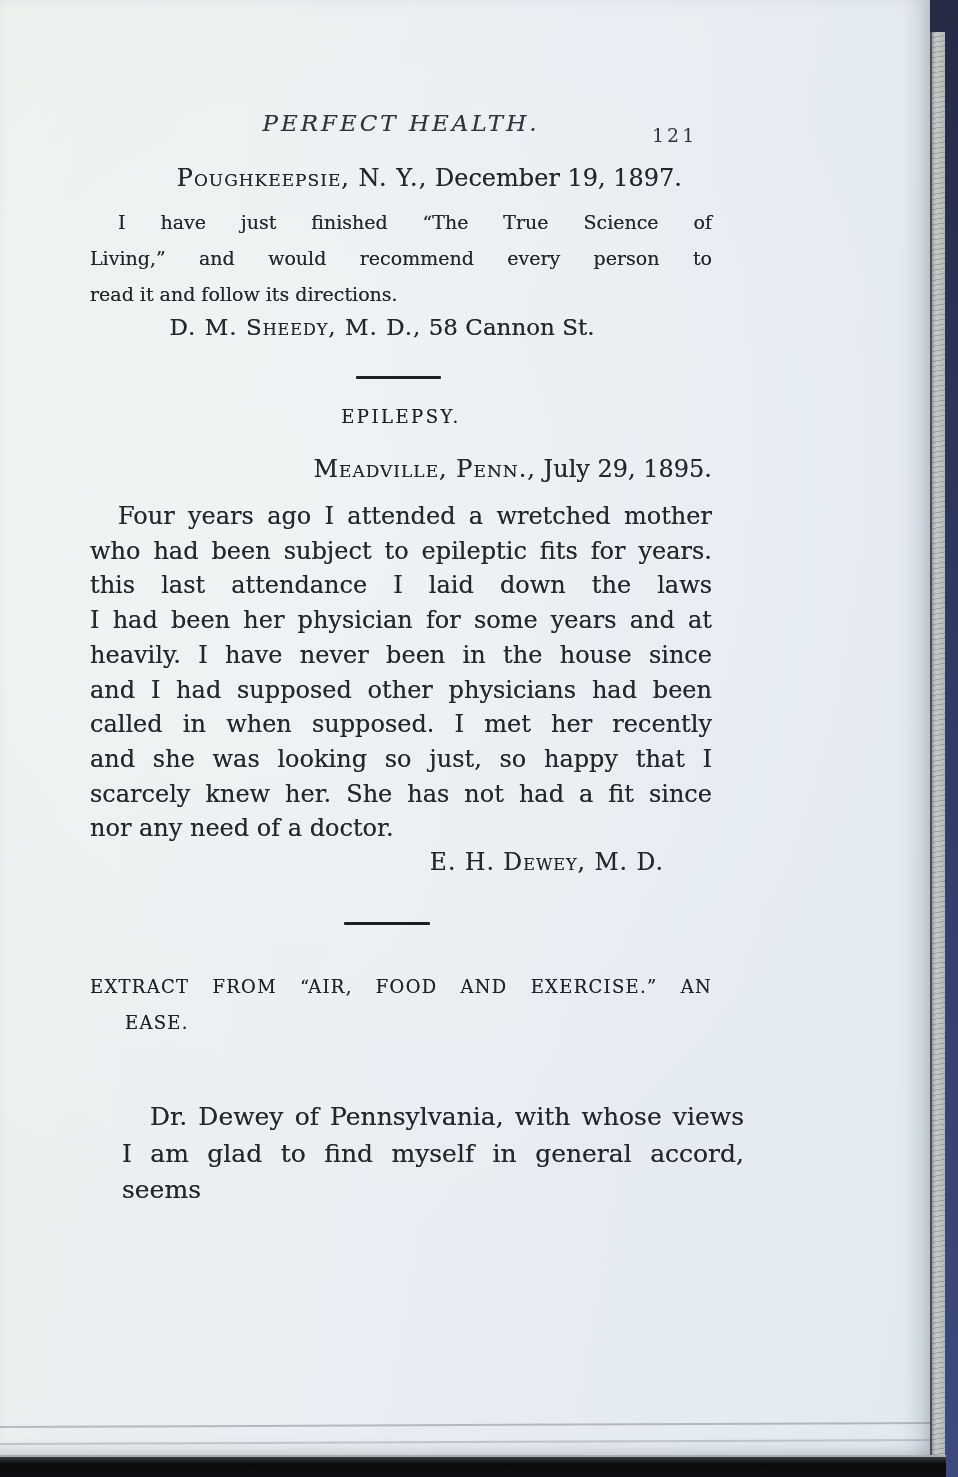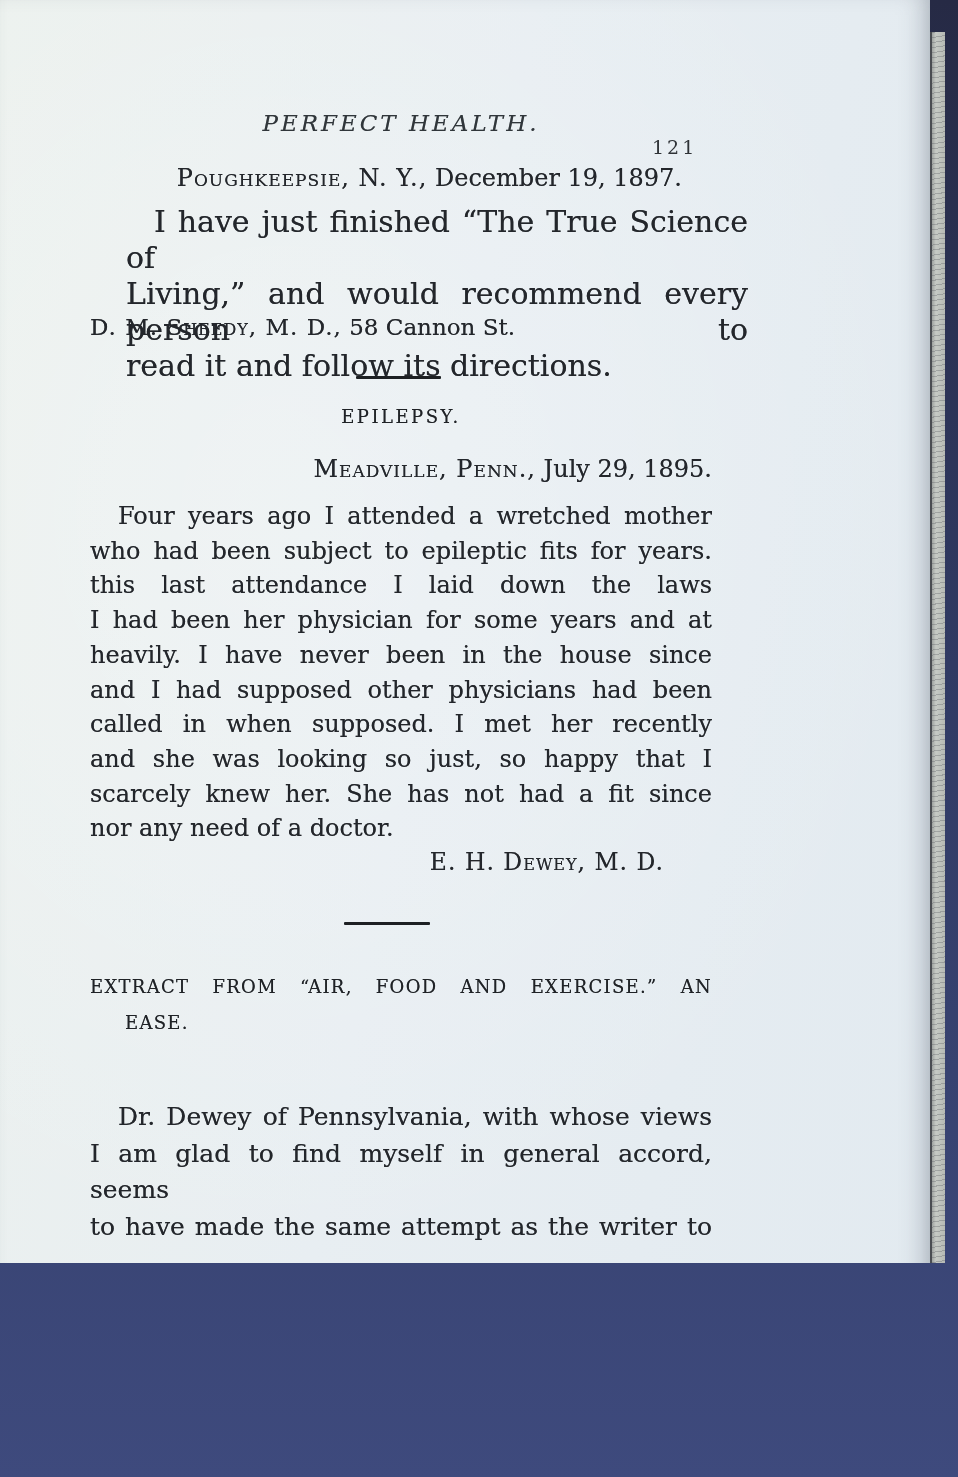--- a/index.html
+++ b/index.html
@@ -2,21 +2,21 @@
 <html style="--paper: #e8eef2; --ink: #23262b; --cover: #3e4a7d; --cover-dark: #262a45; --edge: #c6cac5; --shadow-strip: #0a0a0c;"><head>
 <meta charset="utf-8">
 <style>
   :root{
     --paper:#e8eef2; --ink:#23262b; --cover:#3e4a7d; --cover-dark:#262a45;
     --edge:#c6cac5; --shadow-strip:#0a0a0c;
   }
   *{margin:0;padding:0;box-sizing:border-box;}
   html,body{width:958px;height:1477px;overflow:hidden;}
   body{font-family:"DejaVu Serif","Liberation Serif",serif;background:linear-gradient(180deg,var(--cover-dark) 0%,#303a63 45%,var(--cover) 100%);}
-  .scene{position:relative;width:958px;height:1263px;overflow:hidden;}
+  .scene{position:relative;width:958px;height:1477px;overflow:hidden;}
 
   
   .page{
     position:absolute;left:0;top:0;width:930px;height:1457px;
     background:
       radial-gradient(120% 90% at 30% 35%, rgba(255,255,255,.25) 0%, rgba(255,255,255,0) 60%),
       linear-gradient(100deg,#ecf1ee 0%,var(--paper) 45%,#e2eaf0 100%);
     box-shadow: inset -20px 0 26px -16px rgba(70,80,95,.38), inset 0 -14px 18px -12px rgba(80,88,96,.30);
     color:var(--ink);
   }
@@ -38,38 +38,38 @@
 
   
   .col{position:absolute;left:90px;width:622px;}
   .line{text-align:justify;text-align-last:justify;}
   .line.indent{text-indent:28px;}
   .line.last-left{text-align-last:left;}
   .line.hang{padding-left:35px;}
   .sc{font-variant:small-caps;letter-spacing:1px;}
 
   .running-header{top:110px;text-align:center;font-style:italic;font-size:23px;letter-spacing:3px;color:rgba(38,43,48,.88);text-shadow:0 0 .6px rgba(38,43,48,.55);}
-  .page-number{position:absolute;left:652px;top:136px;width:60px;font-size:19px;letter-spacing:3px;color:rgba(30,34,38,.92);}
+  .page-number{position:absolute;left:652px;top:124px;width:60px;font-size:19px;letter-spacing:3px;color:rgba(30,34,38,.92);}
 
   .dateline1{top:164px;font-size:24px;text-align:right;padding-right:30px;}
-  .para1{top:204px;font-size:30px;line-height:36px;margin-left:36px;}
-  .sig1{top:314px;font-size:23px;text-align:left;padding-right:38px;}
+  .para1{top:204px;font-size:19px;line-height:36px;}
+  .sig1{top:314px;font-size:23px;text-align:center;padding-right:38px;}
 
   .divider{position:absolute;height:3px;background:#1d2023;border-radius:1px;}
   .divider.d1{left:356px;top:376px;width:85px;}
   .divider.d2{left:344px;top:922px;width:86px;}
 
   .epilepsy-heading{top:406px;text-align:center;font-size:18px;letter-spacing:2.5px;color:#1f2226;}
   .dateline2{top:455px;font-size:24px;text-align:right;}
   .para2{top:499px;font-size:24px;line-height:34.7px;}
   .sig2{top:848px;font-size:23.5px;text-align:right;padding-right:48px;}
 
   .extract-heading{top:969px;font-size:18px;line-height:35.5px;letter-spacing:1.3px;word-spacing:5px;color:#1f2226;}
   .extract-heading .line{text-align-last:justify;}
-  .para3{top:1099px;font-size:25px;line-height:36.5px;}
+  .para3{top:1099px;font-size:25px;line-height:36.5px;margin-left:32px;}
 
   .body-text{text-shadow:0 0 .5px rgba(34,38,42,.65);}
 </style>
 </head>
 <body>
 
 <div class="scene">
   <div class="page">
 
     <div class="col running-header">PERFECT HEALTH.</div>
@@ -120,21 +120,20 @@
     <div class="divider d2"></div>
 
     <div class="col extract-heading body-text">
         <div class="line">EXTRACT FROM “AIR, FOOD AND EXERCISE.” AN</div>
         <div class="line hang last-left">EASE.</div>
       </div>
 
     <div class="col para3 body-text">
         <div class="line indent">Dr. Dewey of Pennsylvania, with whose views</div>
         <div class="line">I am glad to find myself in general accord, seems</div>
-        <div class="line">to have made the same attempt as the writer to</div>
       </div>
 
     <div class="scan-line l1"></div>
     <div class="scan-line l2"></div>
   </div>
 
   <div class="fore-edge"></div>
   <div class="bottom-strip"></div>
 </div>
 

